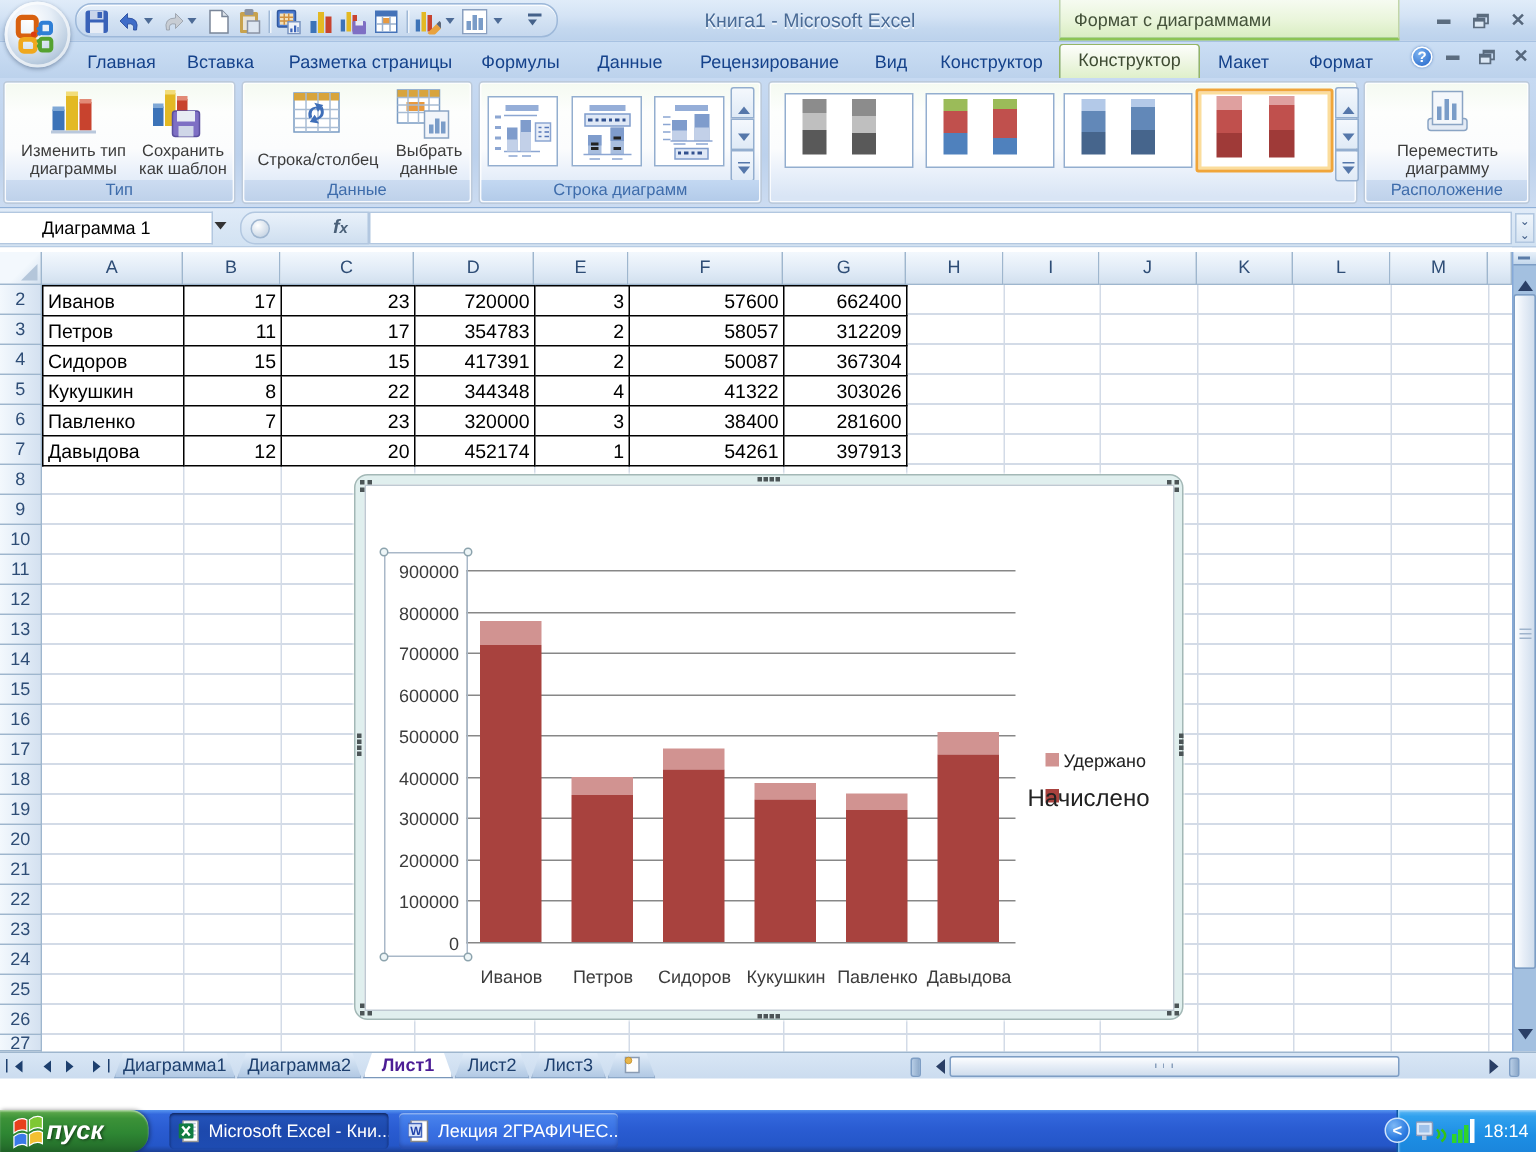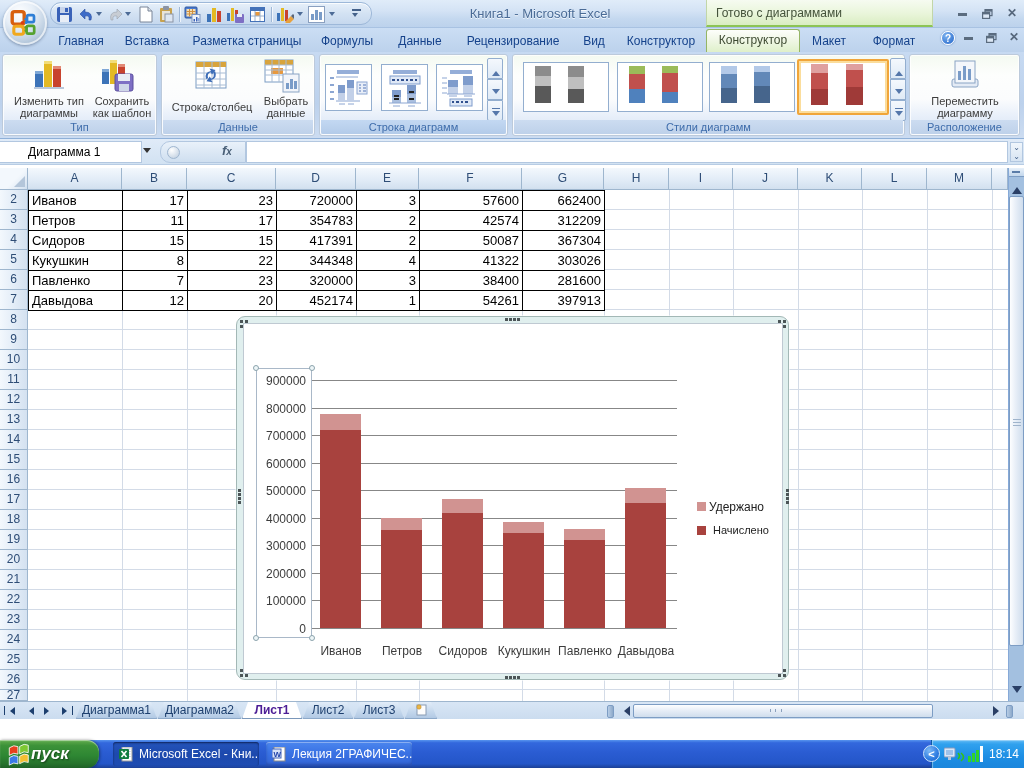--- a/index.html
+++ b/index.html
@@ -62,21 +62,21 @@
 #statusbar{left:0;top:753px;width:951px;height:21px;background:linear-gradient(#ecf4fd,#d9e8f8 55%,#cfe1f4);border-top:1px solid #86a9d8;font-size:12px;color:#3c3c3c;}
 #taskbar{left:0;top:740px;width:1024px;height:28px;background:linear-gradient(#5795ef 0%,#3368dd 10%,#2a5cd2 45%,#2456c8 85%,#1c4095 100%);}
 #startbtn{left:0;top:0;width:99px;height:28px;border-radius:0 12px 12px 0;background:linear-gradient(#63ad4e 0%,#3c9238 20%,#2e8733 55%,#26722c 85%,#1f6126 100%);box-shadow:inset 0 1px 1px rgba(255,255,255,.5),1px 0 3px rgba(0,0,0,.4);color:#fff;font-weight:bold;font-style:italic;font-size:17px;line-height:27px;text-shadow:1px 1px 2px rgba(0,0,0,.5);}
 .taskbtn{position:absolute;top:2px;height:24px;border-radius:3px;font-size:12px;color:#fff;line-height:24px;white-space:nowrap;overflow:hidden;}
 #tray{left:931px;top:0;width:93px;height:28px;background:linear-gradient(#5fb9f5 0%,#30a1ee 15%,#1d8ee4 60%,#1b86dc 100%);border-left:1px solid #0e59a6;box-shadow:inset 1px 1px 1px rgba(255,255,255,.4);color:#fff;font-size:12px;}
 </style></head>
 <body>
 
 <div class="abs" id="titlebar"></div>
 <div class="abs" id="ctxhdr">
-    <span>Готово с диаграммами</span>
+    <span>Формат с диаграммами</span>
   </div>
 <div class="abs" id="title-text">Книга1  -  Microsoft Excel</div>
 <div class="abs" id="orb"></div>
 <svg class="abs" id="orblogo" viewBox="0 0 27 27">
  <rect x="3.2" y="2.6" width="12" height="12.5" rx="2.4" fill="none" stroke="#d8600f" stroke-width="3.4"></rect>
  <rect x="18" y="6.2" width="7" height="7" rx="1.6" fill="none" stroke="#2f7fd6" stroke-width="2.7"></rect>
  <rect x="4.8" y="17.2" width="9.8" height="8" rx="2.2" fill="none" stroke="#f0a81e" stroke-width="3.1"></rect>
  <rect x="17.6" y="16.8" width="7.6" height="7.8" rx="1.6" fill="none" stroke="#55a230" stroke-width="2.7"></rect>
  <circle cx="13.4" cy="13.8" r="1.8" fill="#dc3d10"></circle>
  <circle cx="17.2" cy="13.4" r="1.5" fill="#2f7fd6"></circle>
@@ -313,21 +313,20 @@
  <div class="gsc" style="left:377px;top:3px;height:21px;border-radius:2px 2px 0 0;">
       <div class="arrw" style="left:4px;top:8px;border:4px solid transparent;border-bottom:5px solid #5577aa;"></div>
     </div>
  <div class="gsc" style="left:377px;top:24px;height:21px;">
       <div class="arrw" style="left:4px;top:9px;border:4px solid transparent;border-top:5px solid #5577aa;"></div>
     </div>
  <div class="gsc" style="left:377px;top:45px;height:21px;border-radius:0 0 2px 2px;">
       <div class="arrw" style="left:4px;top:10px;border:4px solid transparent;border-top:5px solid #5577aa;"></div>
       <div style="position:absolute;left:4px;top:7px;width:8px;height:1px;background:#5577aa;"></div>
     </div>
- <div class="glabel">Стили диаграмм</div>
 </div>
 
 <div class="rgroup" style="left:909px;top:54px;width:111px;">
  <svg style="position:absolute;left:37px;top:4px;" width="36" height="34" viewBox="0 0 36 34">
   <rect x="5" y="20" width="26" height="8" rx="2" fill="#e4ebf5" stroke="#8aa4c4"></rect>
   <rect x="8" y="2" width="20" height="22" fill="#f4f7fb" stroke="#8aa4c4"></rect>
   <rect x="11" y="12" width="3" height="9" fill="#7a9cc8"></rect>
       <rect x="16" y="7" width="3" height="14" fill="#7a9cc8"></rect>
       <rect x="21" y="10" width="3" height="11" fill="#7a9cc8"></rect>
  </svg>
@@ -416,21 +415,21 @@
           <td class="n" style="width:63px;">3</td>
           <td class="n" style="width:103px;">57600</td>
           <td class="n" style="width:82px;">662400</td>
         </tr>
   <tr>
           <td>Петров</td>
           <td class="n">11</td>
           <td class="n">17</td>
           <td class="n">354783</td>
           <td class="n">2</td>
-          <td class="n">42574</td>
+          <td class="n">58057</td>
           <td class="n">312209</td>
         </tr>
   <tr>
           <td>Сидоров</td>
           <td class="n">15</td>
           <td class="n">15</td>
           <td class="n">417391</td>
           <td class="n">2</td>
           <td class="n">50087</td>
           <td class="n">367304</td>
@@ -545,21 +544,21 @@
  <div class="xlab" style="left:74px;top:327px;">Иванов</div>
  <div class="xlab" style="left:135px;top:327px;">Петров</div>
  <div class="xlab" style="left:196px;top:327px;">Сидоров</div>
  <div class="xlab" style="left:257px;top:327px;">Кукушкин</div>
  <div class="xlab" style="left:318px;top:327px;">Павленко</div>
  <div class="xlab" style="left:379px;top:327px;">Давыдова</div>
 
  <div class="abs" style="left:460px;top:185px;width:9px;height:9px;background:#d19391;"></div>
  <div class="abs" style="left:472px;top:183px;font-size:12px;color:#222;">Удержано</div>
  <div class="abs" style="left:460px;top:209px;width:9px;height:9px;background:#a8423e;"></div>
- <div class="abs" style="left:476px;top:207px;font-size:11px;color:#222;">Начислено</div>
+ <div class="abs" style="left:448px;top:207px;font-size:16px;color:#222;">Начислено</div>
 </div>
 
 <div class="abs" id="vscroll" style="left:1008px;top:168px;width:16px;height:533px;background:#a3c0e0;border-left:1px solid #86a9d8;">
  <div class="abs" style="left:0px;top:0px;width:15px;height:9px;background:linear-gradient(#e8f1fa,#c3d7ec);border-bottom:1px solid #7d9dc4;">
       <div style="position:absolute;left:3px;top:3px;width:8px;height:2px;border-top:1px solid #5a7ca8;border-bottom:1px solid #5a7ca8;"></div>
     </div>
  <div class="abs" style="left:3px;top:14px;width:0;height:0;border:5px solid transparent;border-bottom:7px solid #2a3f66;"></div>
  <div class="abs" style="left:0px;top:28px;width:15px;height:618px;"></div>
  <div class="abs" style="left:0px;top:28px;width:15px;height:450px;border:1px solid #7d9dc4;border-radius:2px;background:linear-gradient(90deg,#fdfeff,#e7eef7 45%,#cfdded);">
       <div style="position:absolute;left:3px;top:222px;width:8px;height:1px;background:#9fb4cc;box-shadow:0 3px 0 #9fb4cc,0 6px 0 #9fb4cc;"></div>

